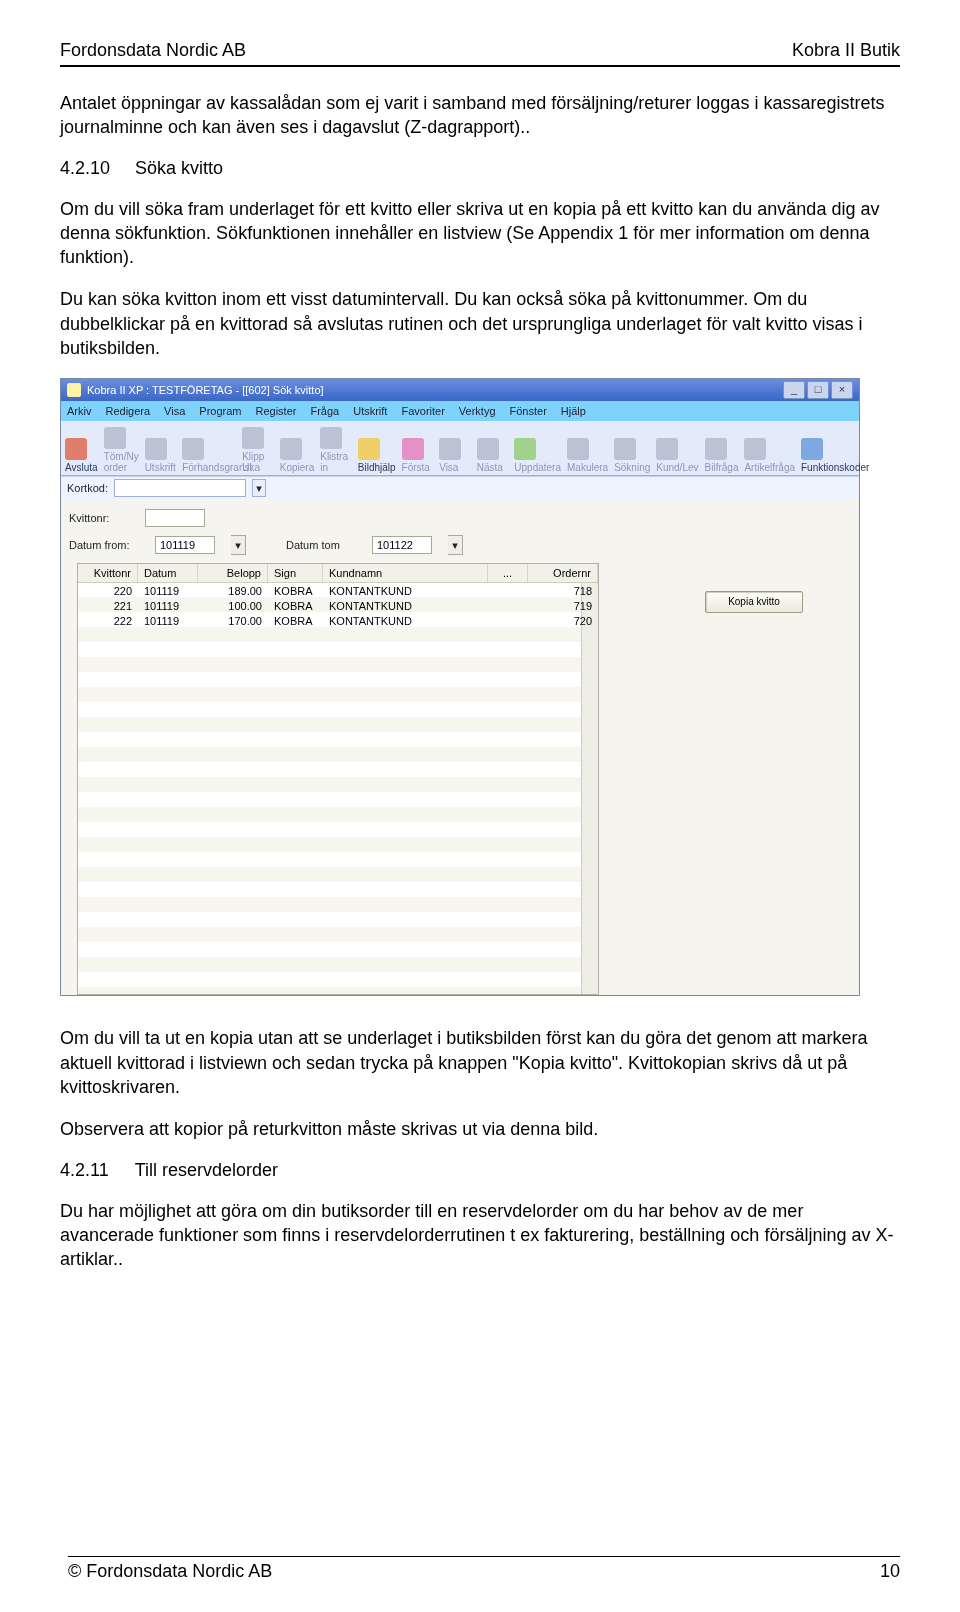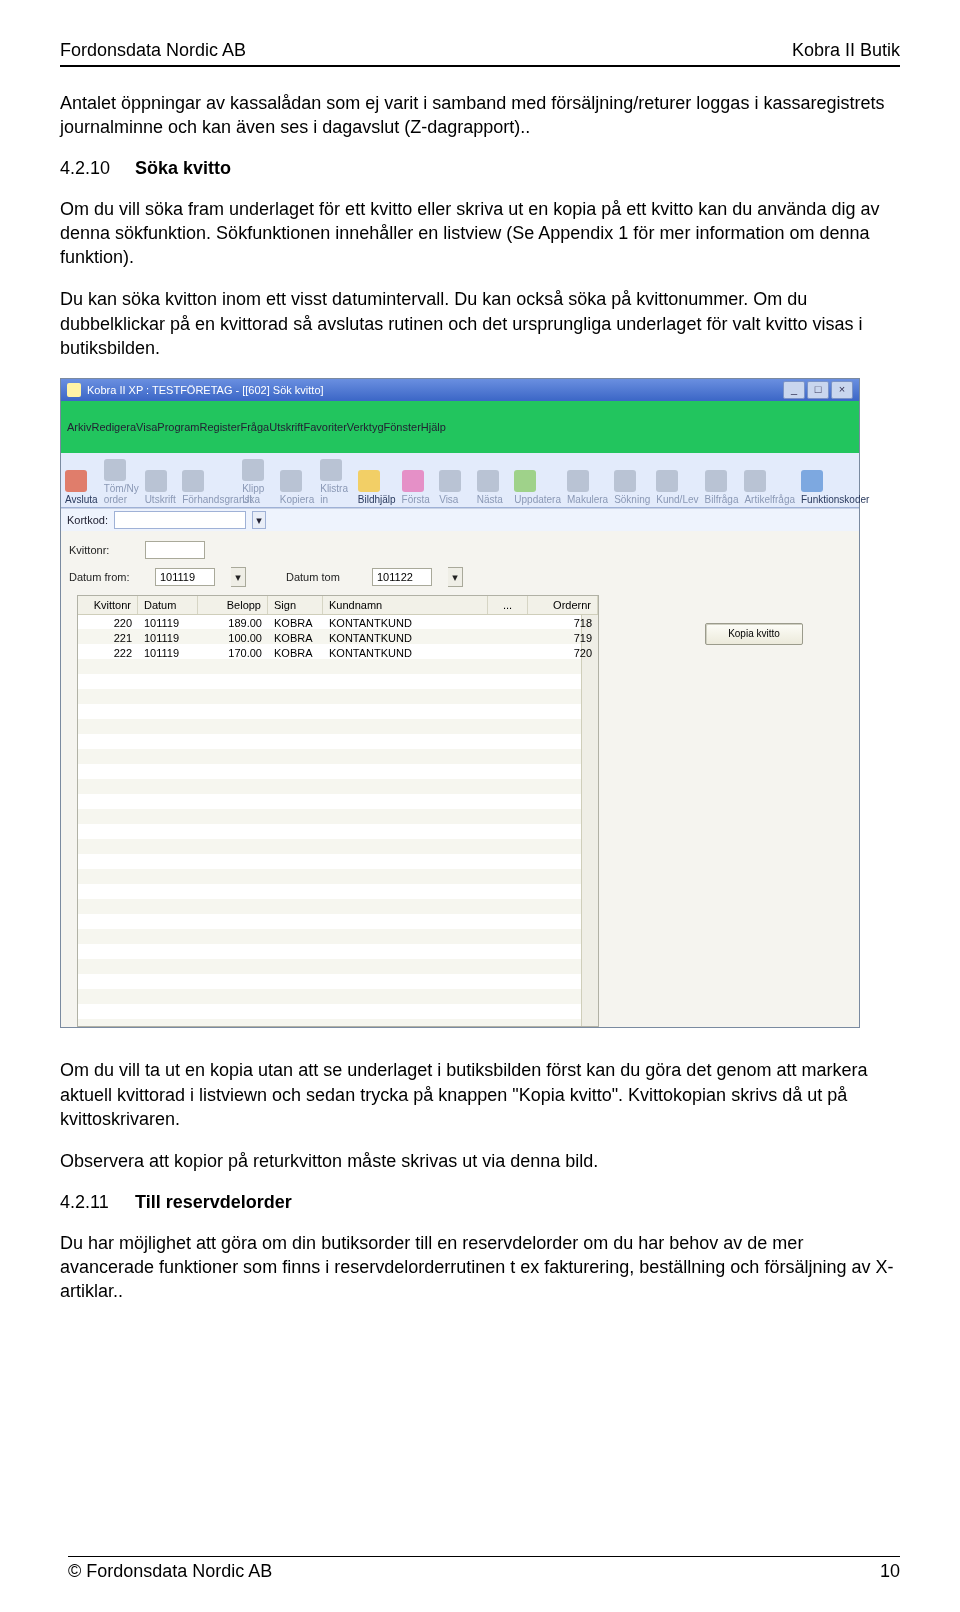--- a/index.html
+++ b/index.html
@@ -2,27 +2,27 @@
 <html><head>
 <meta charset="utf-8">
 <style>
   html,body{margin:0;padding:0;font-family:Arial,Helvetica,sans-serif;color:#000;background:#fff}
   .page{width:960px;min-height:1612px;position:relative;box-sizing:border-box;padding:40px 60px 80px 60px}
   .hdr{display:flex;justify-content:space-between;font-size:18px}
   .hdr-line{border-bottom:2px solid #000;margin-top:4px;margin-bottom:24px}
   p{font-size:18px;line-height:1.35;margin:0 0 18px 0}
   .sec{font-size:18px;margin:0 0 18px 0}
   .sec-num{display:inline-block;width:70px}
-  .sec-title{font-weight:bold}
+  .sec-title{font-weight:normal}
   .screenshot{width:800px;margin:10px 0 30px 0;border:1px solid #7a8aa0;box-sizing:border-box;font-size:11px;background:#f5f4ef}
   .titlebar{height:22px;background:linear-gradient(#6a8fe0,#3b66c6);color:#fff;display:flex;align-items:center;padding:0 6px;font-size:11px}
   .titlebar .ticon{width:14px;height:14px;background:#fff3a6;border-radius:2px;margin-right:6px;display:inline-block}
   .titlebar .spacer{flex:1}
   .wbtn{width:20px;height:16px;margin-left:2px;background:#c9d6ee;color:#335;border:1px solid #7a93c7;text-align:center;line-height:14px;font-size:11px;border-radius:2px}
-  .menubar{height:20px;background:#22c55e;display:flex;align-items:center;padding:16px 6px;color:#223}
+  .menubar{height:20px;background:#7dd3fc;display:flex;align-items:center;padding:0 6px;gap:14px;color:#223}
   .toolbar{background:#e3ebfb;padding:6px 4px 2px 4px;border-bottom:1px solid #9fb1d6}
   .tbrow{display:flex;align-items:flex-end;gap:6px}
   .tbtn{display:flex;flex-direction:column;align-items:flex-start;width:54px;font-size:10px;color:#2a3a5e}
   .tbtn.dis{color:#8a98b5}
   .tico{width:22px;height:22px;border-radius:3px;margin-bottom:2px;background:#cdd9ef}
   .tico.red{background:#e07d6b}
   .tico.grn{background:#9fd28a}
   .tico.blu{background:#7da8e0}
   .tico.yel{background:#f2cf66}
   .tico.pnk{background:#e590c7}

